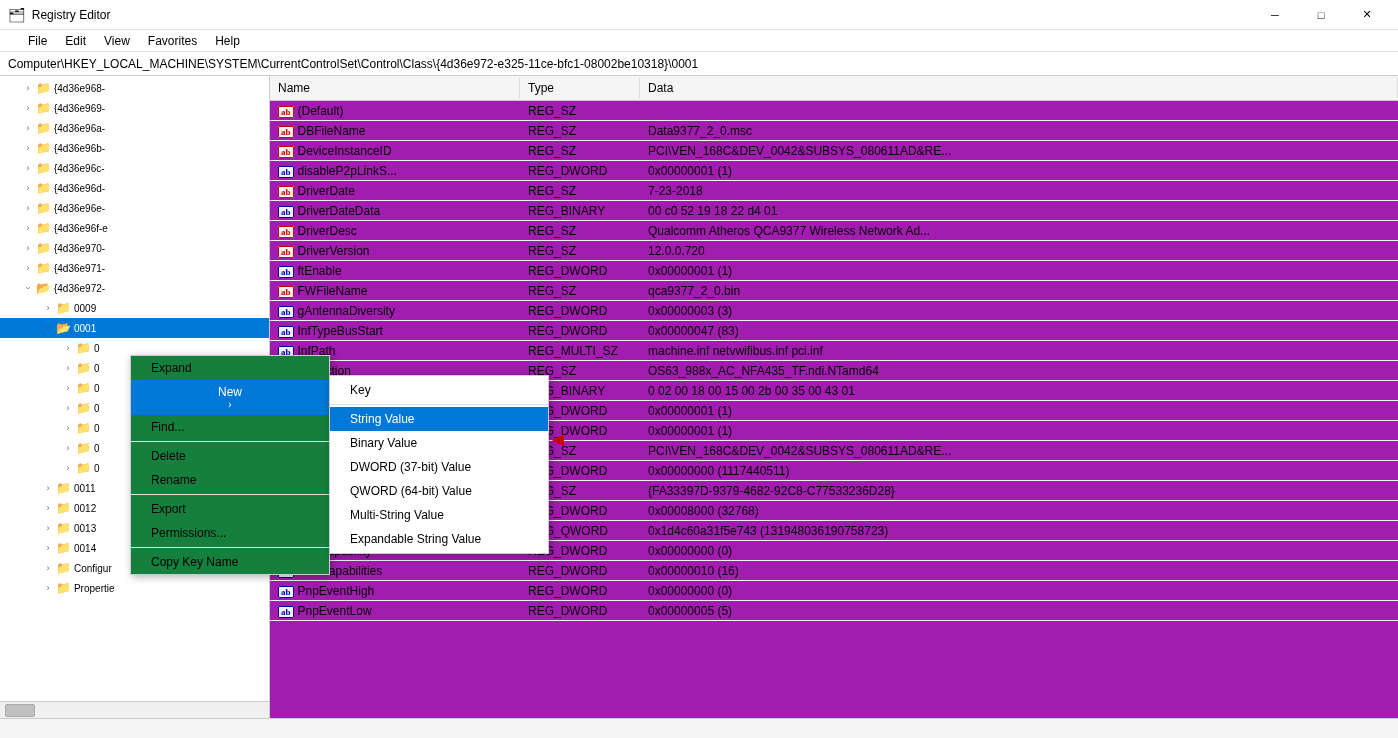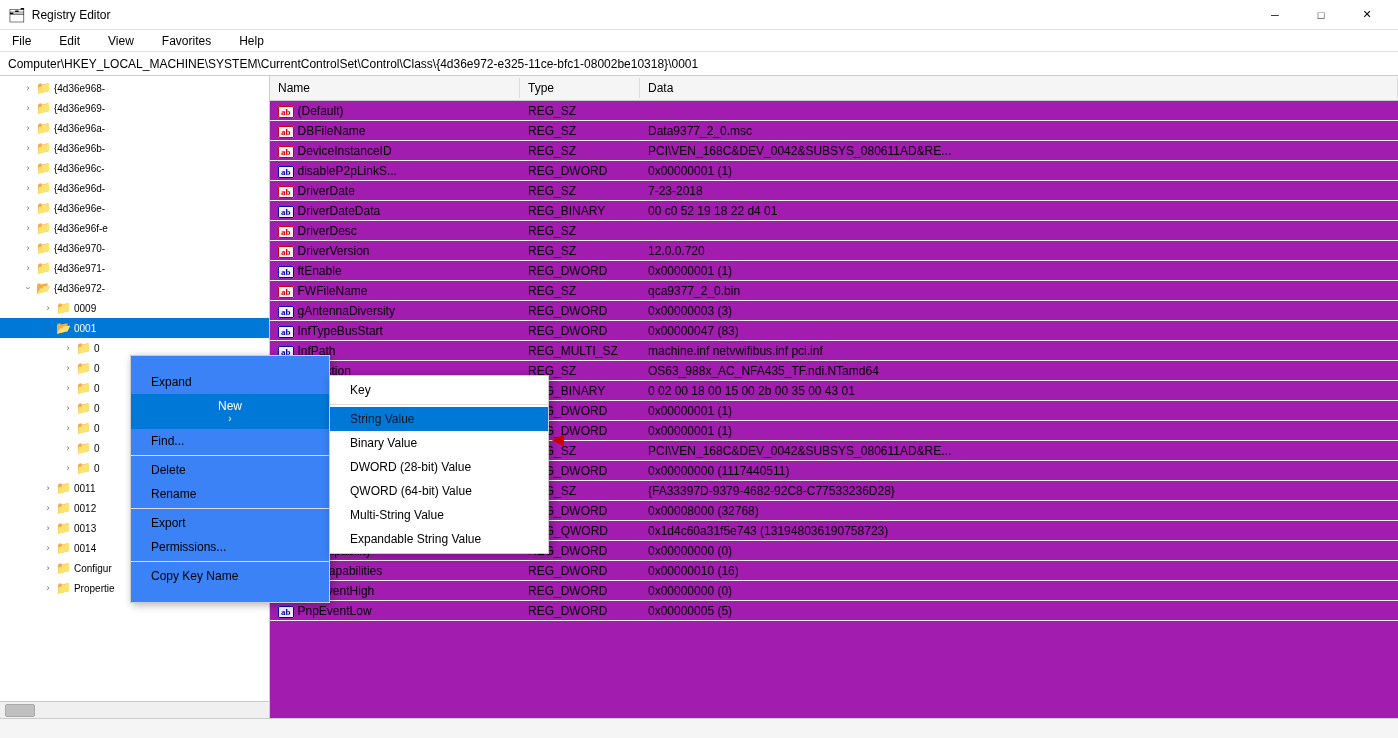--- a/index.html
+++ b/index.html
@@ -21,23 +21,23 @@
       width: 46px; height: 30px;
       display: flex; align-items: center; justify-content: center;
       cursor: pointer; font-size: 11px; color: #000;
     }
 
     
     .menubar {
       height: 22px;
       display: flex;
       align-items: center;
-      padding: 0 4px;
+      padding: 0 20px;
       border-bottom: 1px solid #e0e0e0;
-      gap: 12px;
+      gap: 2px;
     }
     .menu-item {
       padding: 2px 8px;
       cursor: pointer;
       font-size: 12px;
     }
 
     
     .addressbar {
       height: 24px;
@@ -128,26 +128,26 @@
       align-items: center;
       padding: 0 8px;
       font-size: 11px;
     }
 
     
     .context-menu {
       position: absolute;
       top: 355px;
       left: 130px;
-      background: #3b82f6;
+      background: #15803d;
       border: 1px solid #ccc;
       box-shadow: 2px 2px 8px rgba(0,0,0,0.3);
       width: 200px;
       z-index: 100;
-      padding: 14px 0;
+      padding: 0 0;
     }
     .ctx-item {
       padding: 5px 20px;
       font-size: 12px;
       cursor: pointer;
       white-space: nowrap;
     }
     .ctx-item.selected { background: #0078d7; color: #fff; }
     .ctx-item.has-sub {
       display: flex;
@@ -169,21 +169,21 @@
       width: 220px;
       z-index: 101;
       padding: 2px 0;
     }
     .sub-item {
       padding: 5px 20px;
       font-size: 12px;
       cursor: pointer;
       white-space: nowrap;
     }
-    .sub-item.selected { background: #0078d7; color: #0f172a; }
+    .sub-item.selected { background: #0078d7; color: #ffffff; }
 
     
     .arrow-indicator {
       position: absolute;
       top: 428px;
       left: 548px;
       color: #cc0000;
       font-size: 20px;
       z-index: 102;
     }
@@ -411,20 +411,21 @@
       <span style="background:#f0f0ff; color:#00a; border:1px solid #00a; padding:0 2px; font-size:9px; font-weight:bold; font-family:serif; margin-right:4px; border-radius:1px;">ab</span>DriverDateData
     </div>
     <div class="table-cell">REG_BINARY</div>
     <div class="table-cell">00 c0 52 19 18 22 d4 01</div>
   </div>
         <div class="table-row">
     <div class="table-cell">
       <span style="background:#fff0f0; color:#c00; border:1px solid #c00; padding:0 2px; font-size:9px; font-weight:bold; font-family:serif; margin-right:4px; border-radius:1px;">ab</span>DriverDesc
     </div>
     <div class="table-cell">REG_SZ</div>
+    <div class="table-cell">Qualcomm Atheros QCA9377 Wireless Network Ad...</div>
   </div>
         <div class="table-row">
     <div class="table-cell">
       <span style="background:#fff0f0; color:#c00; border:1px solid #c00; padding:0 2px; font-size:9px; font-weight:bold; font-family:serif; margin-right:4px; border-radius:1px;">ab</span>DriverVersion
     </div>
     <div class="table-cell">REG_SZ</div>
     <div class="table-cell">12.0.0.720</div>
   </div>
         <div class="table-row">
     <div class="table-cell">
@@ -576,19 +577,19 @@
   <div class="ctx-item">Permissions...</div>
   <div class="ctx-separator"></div>
   <div class="ctx-item">Copy Key Name</div>
 </div>
 
 <div class="submenu">
   <div class="sub-item">Key</div>
   <div class="ctx-separator"></div>
   <div class="sub-item selected">String Value</div>
   <div class="sub-item">Binary Value</div>
-  <div class="sub-item">DWORD (28-bit) Value</div>
+  <div class="sub-item">DWORD (37-bit) Value</div>
   <div class="sub-item">QWORD (64-bit) Value</div>
   <div class="sub-item">Multi-String Value</div>
   <div class="sub-item">Expandable String Value</div>
 </div>
 
 <div class="arrow-indicator">◄</div>
 
 </body></html>

